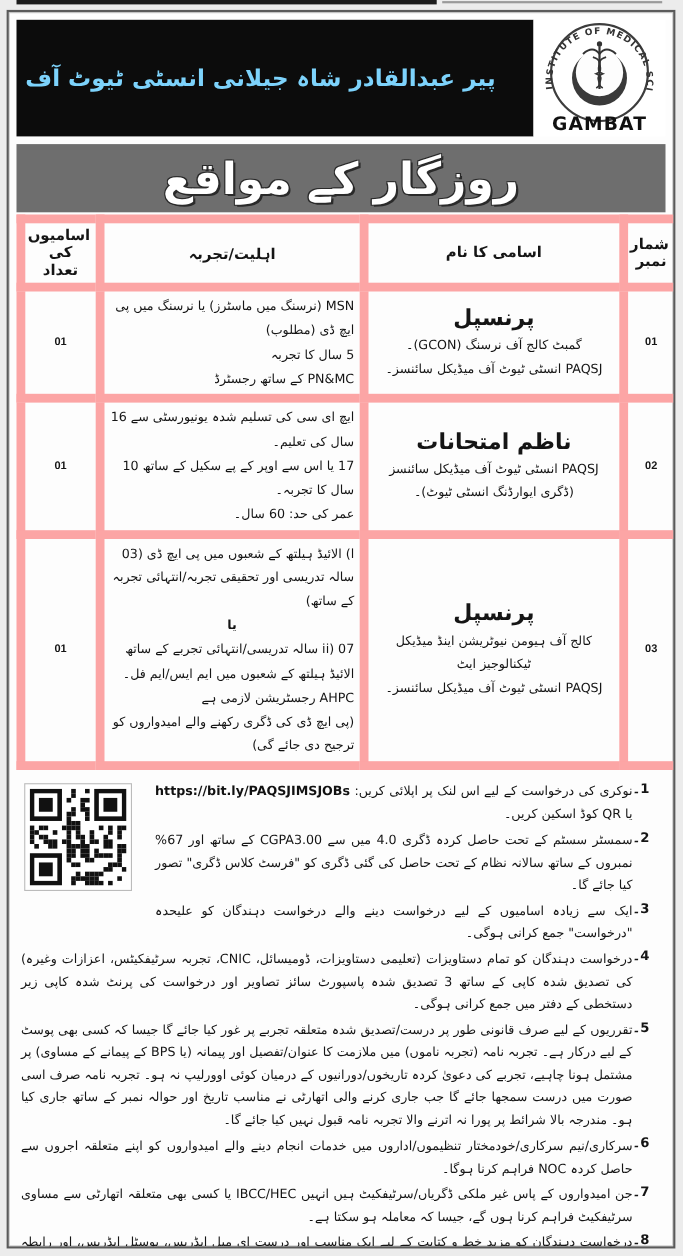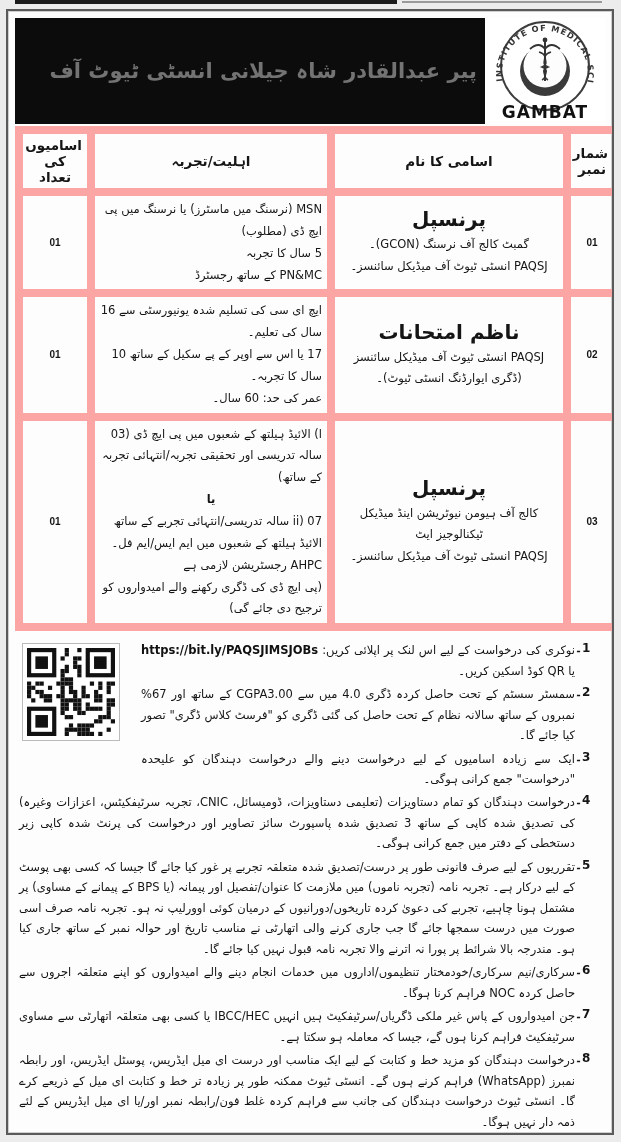--- a/index.html
+++ b/index.html
@@ -7,22 +7,22 @@
   .page { position:relative; width:621px; height:1142px; background:#ececec; overflow:hidden; margin:0 auto; }
   .top-strip  { position:absolute; top:0; left:15px; width:382px; height:4px; background:#1c1c1c; }
   .top-strip2 { position:absolute; top:1px; left:402px; width:200px; height:2px; background:#9a9a9a; }
 
   .frame { position:absolute; left:6px; top:9px; width:608px; height:1126px;
            background:#fdfdfd; border:2px solid #5a5a5a; box-shadow:inset 0 0 0 1px #cfcfcf;
            padding:7px 7px 4px 7px; overflow:hidden; }
 
   
   .header { display:flex; align-items:stretch; height:106px; }
-  .title-box { flex:1; background:#0c0c0c; color:#737373; display:flex; flex-direction:column;
-               justify-content:center; text-align:right; direction:rtl;
+  .title-box { flex:1; background:#0c0c0c; color:#7dd3fc; display:flex; flex-direction:column;
+               justify-content:center; text-align:left; direction:rtl;
                font-weight:bold; font-size:21px; line-height:1.85; padding:16px 8px; }
   .logo-box { width:120px; display:flex; flex-direction:column; align-items:center; justify-content:center; background:#fff; }
   .logo-box svg { display:block; }
 
   
   .banner { margin-top:7px; height:62px; background:#6e6e6e; display:flex; align-items:center; justify-content:center; }
   .banner .banner-text { color:#fff; font-size:40px; font-weight:bold; direction:rtl;
       text-shadow:2px 2px 0 #2a2a2a, -1px -1px 0 #2a2a2a, 1px -1px 0 #2a2a2a, -1px 1px 0 #2a2a2a; }
 
   
@@ -80,20 +80,23 @@
           <circle cx="56" cy="21" r="2.4" fill="#333"></circle>
           <line x1="56" y1="23" x2="56" y2="62" stroke="#333" stroke-width="2"></line>
           <path d="M41,30 Q50,22 56,30 Q62,22 71,30" fill="none" stroke="#333" stroke-width="1.8"></path>
           <path d="M50,33 C63,37 49,44 59,48 C49,52 61,57 53,61" fill="none" stroke="#333" stroke-width="1.6"></path>
           <path d="M62,33 C49,37 63,44 53,48 C63,52 51,57 59,61" fill="none" stroke="#333" stroke-width="1.6"></path>
           <text x="56" y="99" text-anchor="middle" font-size="17" font-weight="bold" letter-spacing="1" fill="#111" font-family="DejaVu Sans, sans-serif">GAMBAT</text>
         </svg>
       </div>
     </div>
 
+    <div class="banner">
+      <div class="banner-text">روزگار کے مواقع</div>
+    </div>
 
 
     <table class="jobs" dir="rtl">
       <colgroup>
           <col class="c-serial">
           <col class="c-name">
           <col class="c-elig">
           <col class="c-count">
         </colgroup>
       <tbody>

